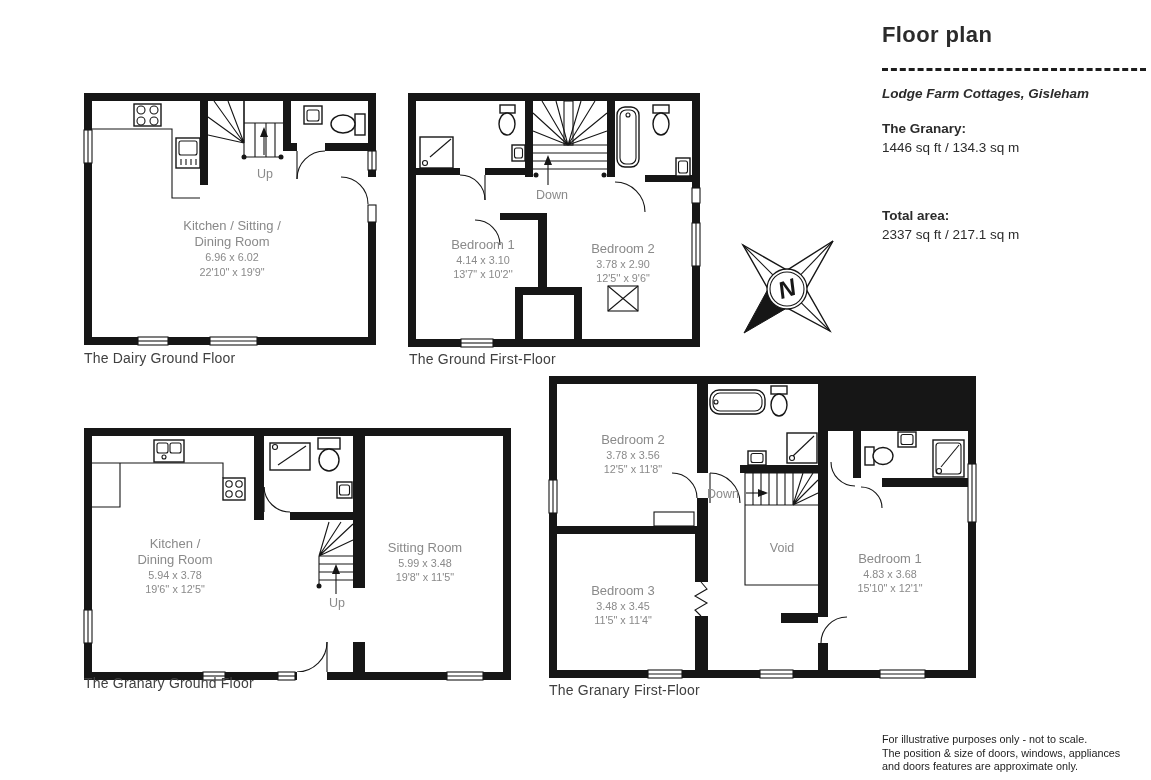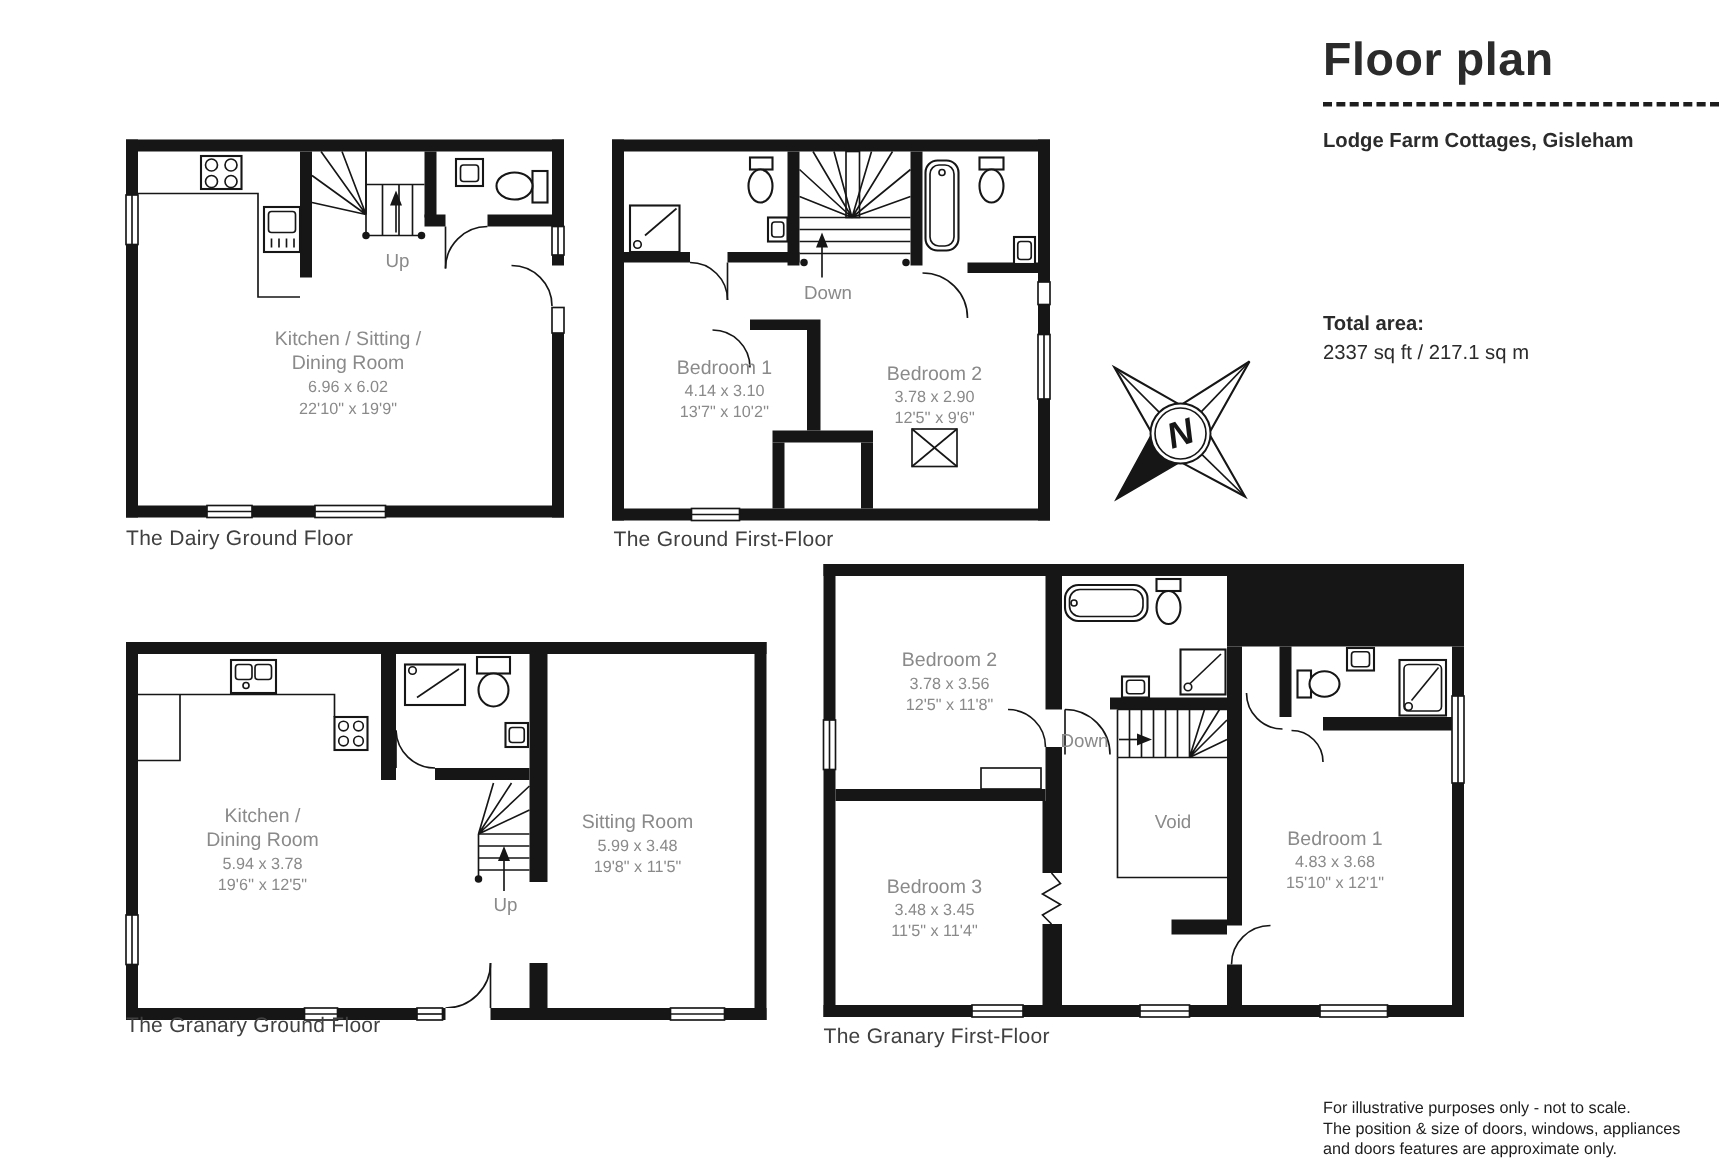--- a/index.html
+++ b/index.html
@@ -1,23 +1,23 @@
 <!DOCTYPE html>
 <html><head>
 <meta charset="utf-8">
 <style>
   html,body{margin:0;padding:0;background:#fff;}
   .canvas{position:relative;width:1151px;height:780px;background:#fff;
           font-family:"Liberation Sans",sans-serif;overflow:hidden;}
   .caption{position:absolute;font-size:14px;color:#404040;letter-spacing:.2px;}
-  .panel-title{position:absolute;left:882px;top:22px;font-size:31px;font-weight:700;
+  .panel-title{position:absolute;left:882px;top:22px;font-size:22px;font-weight:700;
                color:#2b2b2b;letter-spacing:.4px;}
   .dashes{position:absolute;left:882px;top:68px;width:264px;height:0;
           border-top:3px dashed #1d1d1d;}
-  .address{position:absolute;left:882px;top:86px;font-size:13.5px;font-weight:700;color:#2b2b2b;}
+  .address{position:absolute;left:882px;top:86px;font-size:13.5px;font-weight:700;color:#2b2b2b;font-style:italic;}
   .area-block{position:absolute;left:882px;font-size:13.5px;color:#2b2b2b;}
   .area-label{font-weight:700;margin-bottom:4px;}
   .disclaimer{position:absolute;left:882px;top:720px;font-size:10.8px;line-height:13.5px;color:#1d1d1d;margin-top:13px;}
   svg{position:absolute;overflow:visible;}
   .w{fill:#161616;}
   .thin{stroke:#161616;stroke-width:1.1;fill:none;}
   .fx{fill:#fff;stroke:#161616;stroke-width:1.4;}
   .win{fill:#fff;stroke:#161616;stroke-width:1.1;}
   .dot{fill:#161616;}
   text{font-family:"Liberation Sans",sans-serif;}
@@ -376,20 +376,24 @@
       <text class="dim" x="341" y="202">4.83 x 3.68</text>
       <text class="dim" x="341" y="216">15'10" x 12'1"</text>
     </g>
   </svg>
   <div class="caption" style="left:549px;top:682px">The Granary First-Floor</div>
 
   <div class="panel-title">Floor plan</div>
   <div class="dashes"></div>
   <div class="address">Lodge Farm Cottages, Gisleham</div>
 
+  <div class="area-block" style="top:121px">
+    <div class="area-label">The Granary:</div>
+    <div>1446 sq ft / 134.3 sq m</div>
+  </div>
   <div class="area-block" style="top:208px">
     <div class="area-label">Total area:</div>
     <div>2337 sq ft / 217.1 sq m</div>
   </div>
 
   <div class="disclaimer">
     <div>For illustrative purposes only - not to scale.</div>
     <div>The position &amp; size of doors, windows, appliances</div>
     <div>and doors features are approximate only.</div>
   </div>

